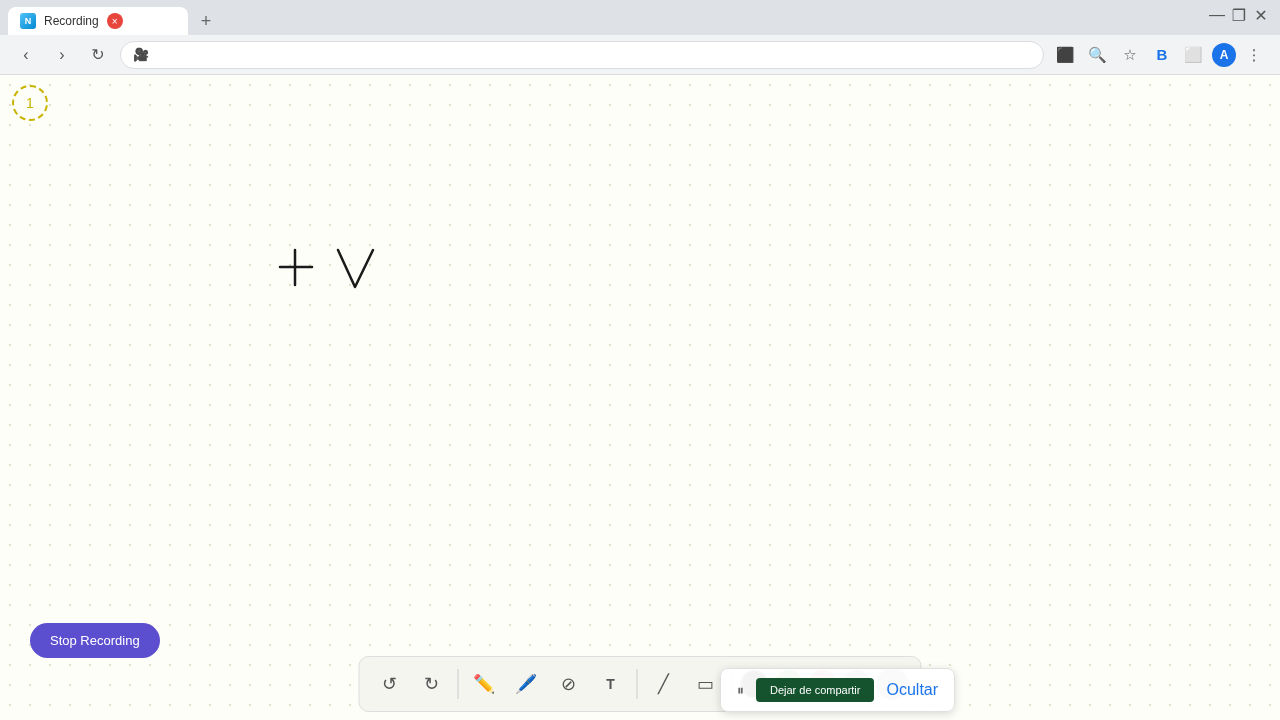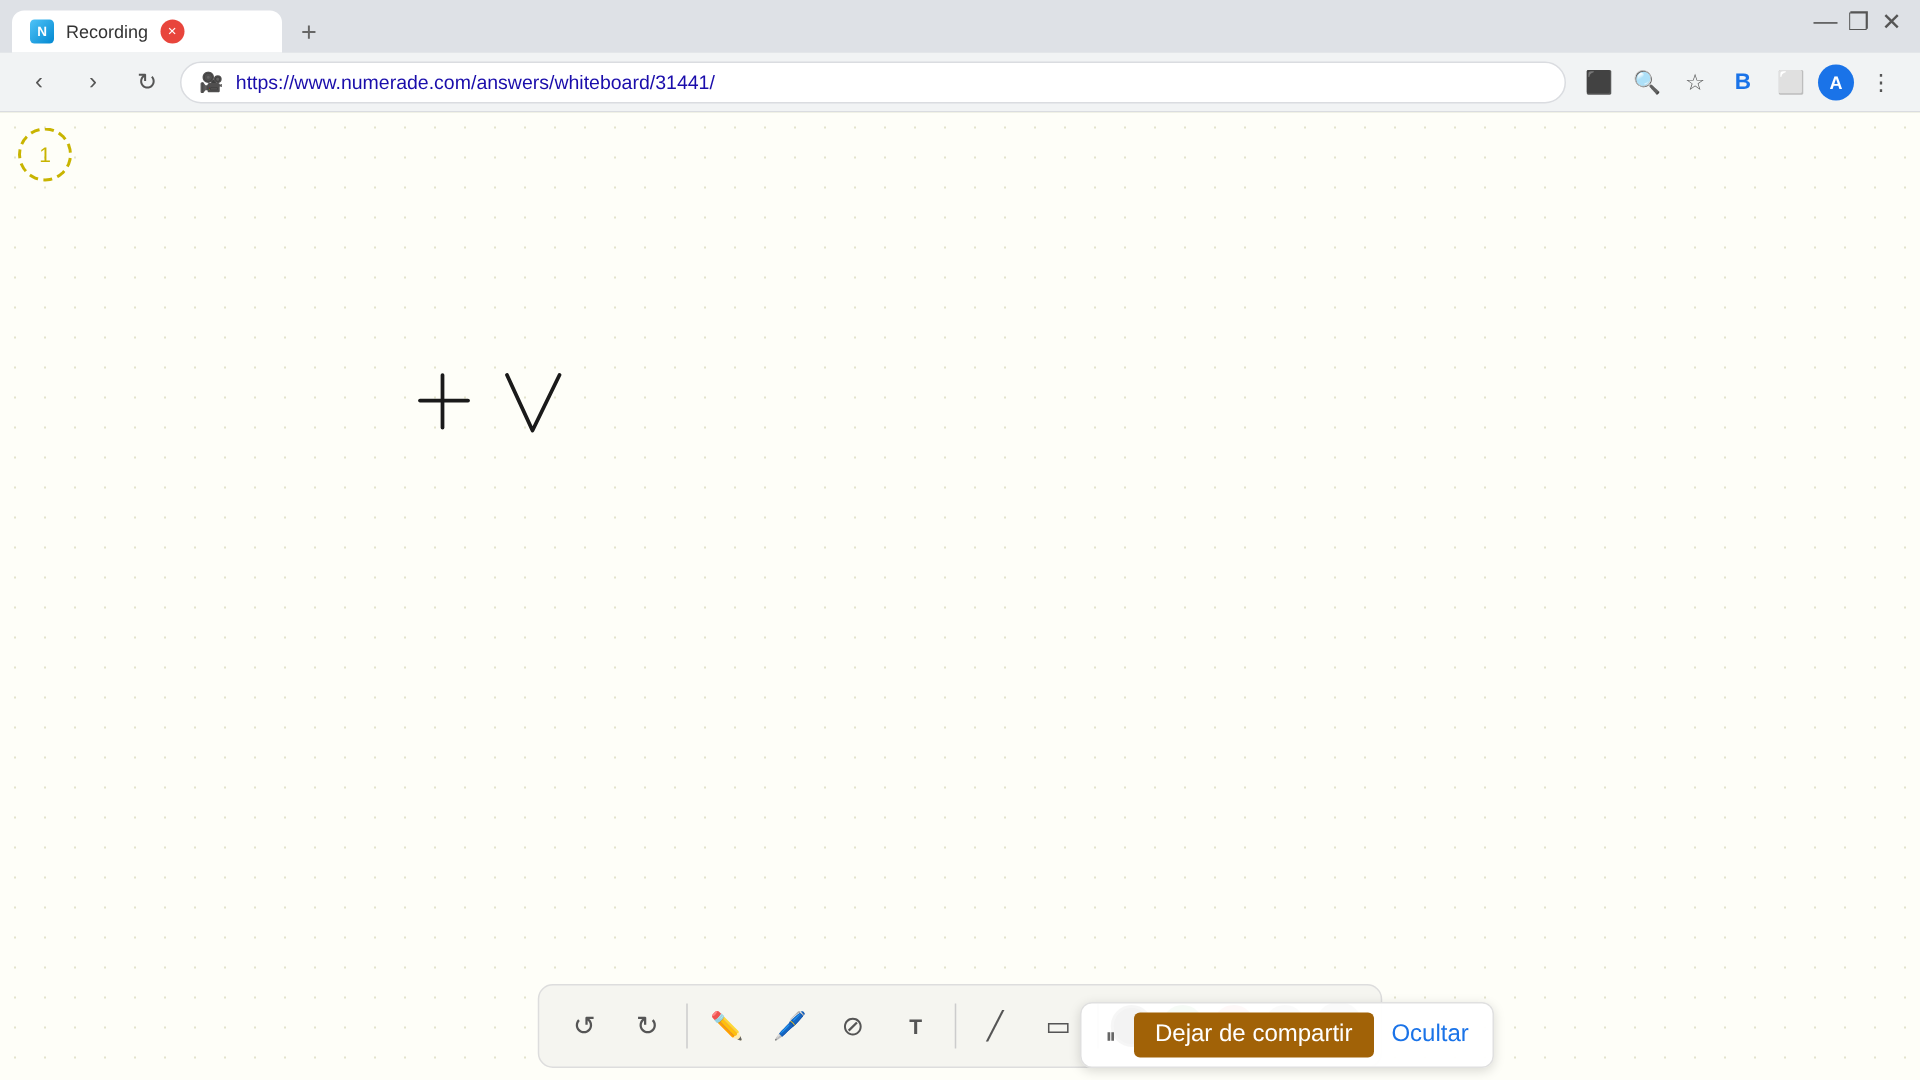--- a/index.html
+++ b/index.html
@@ -304,26 +304,26 @@
       box-shadow: 0 2px 8px rgba(0,0,0,0.15);
       white-space: nowrap;
     }
 
     .sharing-pause-icon {
       font-size: 14px;
       color: #666;
     }
 
     .dejar-btn {
-      background: #a16207;
+      background: #14532d;
       color: white;
       border: none;
       border-radius: 4px;
       padding: 6px 14px;
-      font-size: 16px;
+      font-size: 11px;
       cursor: pointer;
     }
 
     .ocultar-btn {
       background: transparent;
       color: #1a73e8;
       border: none;
       font-size: 16px;
       cursor: pointer;
     }
@@ -362,21 +362,20 @@
       <button class="win-btn">✕</button>
     </div>
   </div>
 
   <div class="address-bar-row">
     <button class="nav-btn">‹</button>
     <button class="nav-btn">›</button>
     <button class="nav-btn">↻</button>
     <div class="address-bar">
       <span style="font-size:13px;color:#555;">🎥</span>
-      <span class="address-text">https://www.numerade.com/answers/whiteboard/31441/</span>
     </div>
     <div class="toolbar-icons">
       <button class="toolbar-icon">⬛</button>
       <button class="toolbar-icon">🔍</button>
       <button class="toolbar-icon">☆</button>
       <button class="toolbar-icon" style="color:#1a73e8;font-weight:bold;">B</button>
       <button class="toolbar-icon">⬜</button>
       <div class="profile-avatar">A</div>
       <button class="toolbar-icon">⋮</button>
     </div>
@@ -388,20 +387,21 @@
       <div class="page-indicator">1</div>
 
       <svg class="drawn-content" xmlns="http://www.w3.org/2000/svg">
 
         <line x1="295" y1="175" x2="295" y2="210" stroke="#1a1a1a" stroke-width="2.5" stroke-linecap="round"></line>
         <line x1="280" y1="192" x2="312" y2="192" stroke="#1a1a1a" stroke-width="2.5" stroke-linecap="round"></line>
 
         <polyline points="338,175 355,212 373,175" fill="none" stroke="#1a1a1a" stroke-width="2.5" stroke-linecap="round" stroke-linejoin="round"></polyline>
       </svg>
 
+      <button class="stop-recording-btn">Stop Recording</button>
 
       <div class="bottom-toolbar">
         <button class="toolbar-tool">↺</button>
         <button class="toolbar-tool">↻</button>
         <div class="toolbar-separator"></div>
         <button class="toolbar-tool">✏️</button>
         <button class="toolbar-tool">🖊️</button>
         <button class="toolbar-tool">⊘</button>
         <button class="toolbar-tool" style="font-size:14px;font-weight:bold;">T</button>
         <div class="toolbar-separator"></div>

